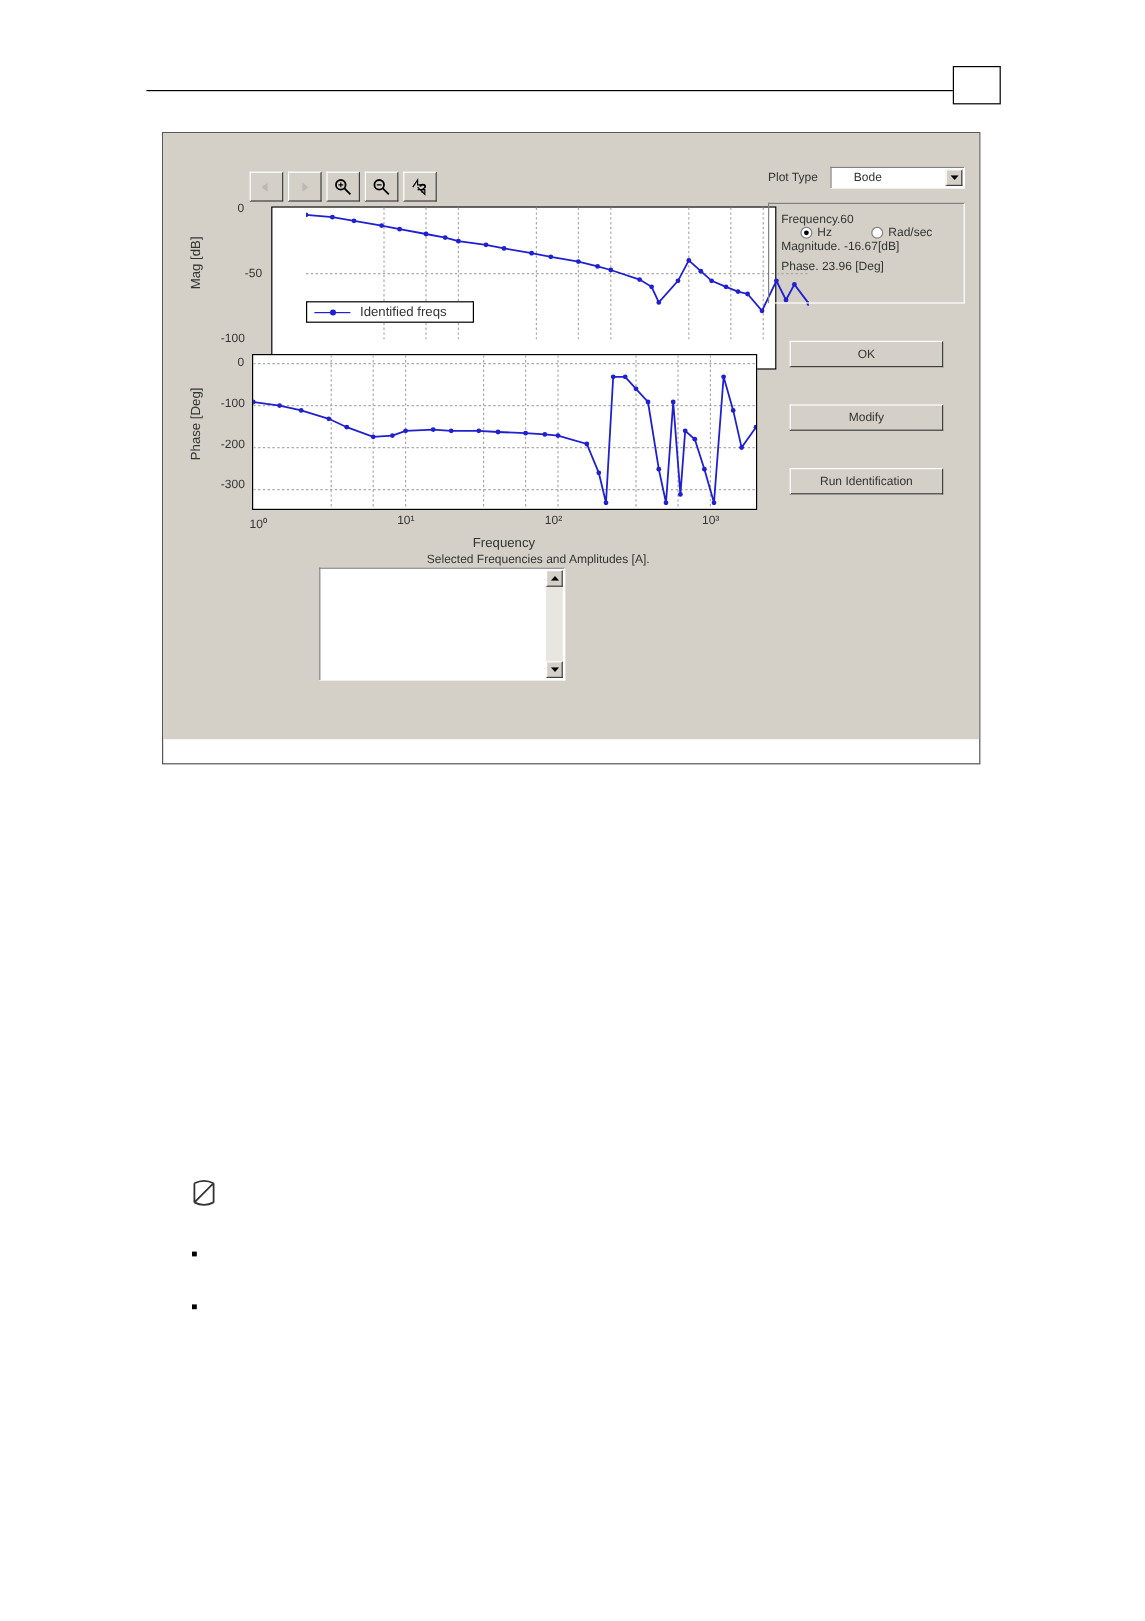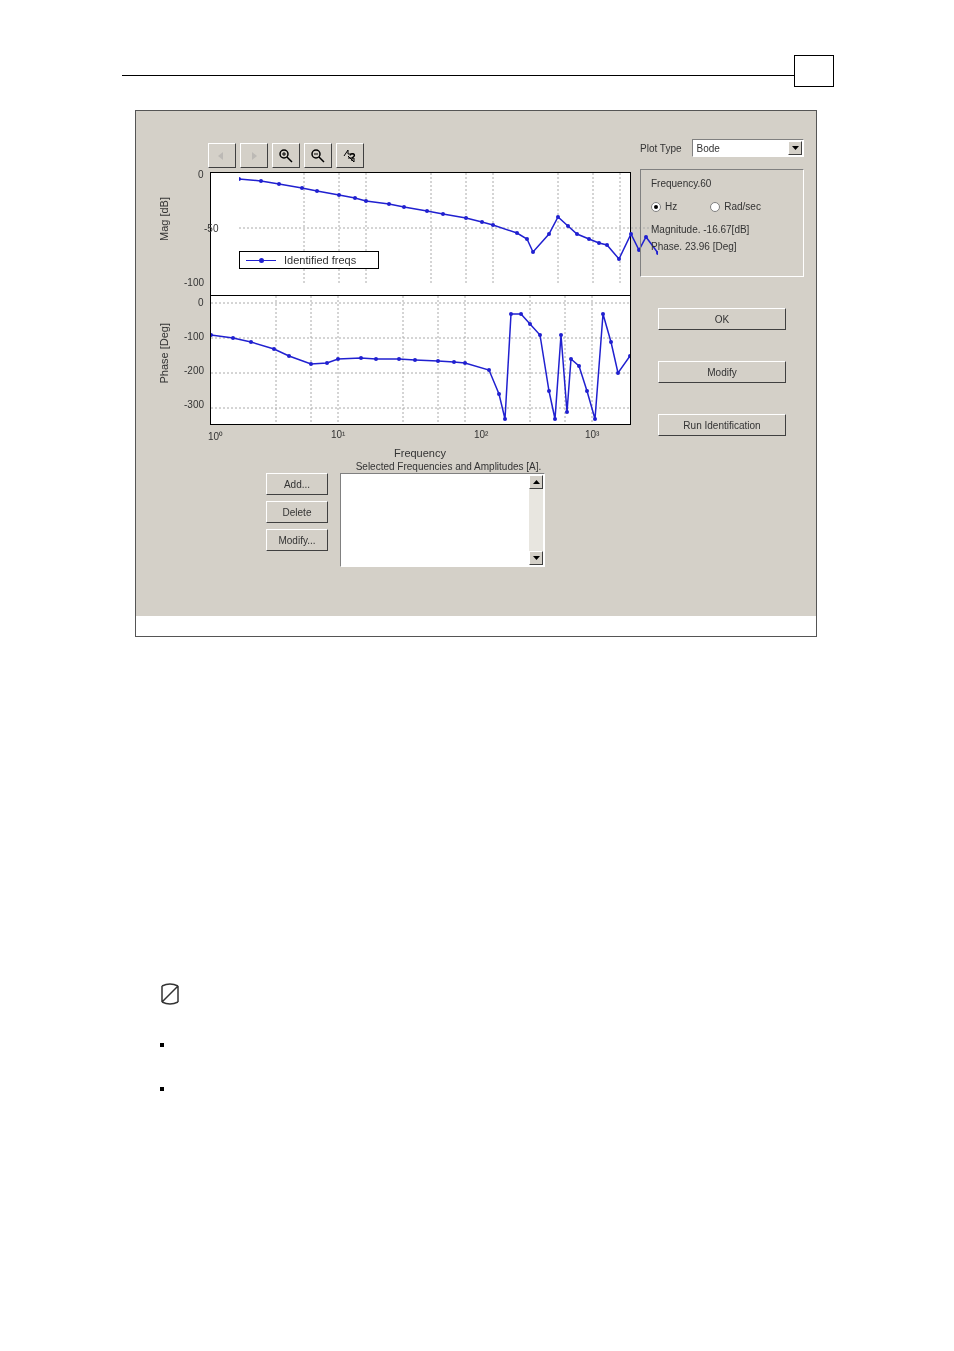--- a/index.html
+++ b/index.html
@@ -105,21 +105,21 @@
       top: 34px;
       left: 18px;
       width: 478px;
       height: 424px;
     }
     .chart {
       position: absolute;
       background: #fff;
       border: 1px solid #000;
     }
-    .chart.mag { top: 27px; left: 56px; width: 421px; height: 136px; padding-left: 28px; }
+    .chart.mag { top: 27px; left: 72px; width: 421px; height: 136px; padding-left: 28px; }
     .chart.phase { top: 150px; left: 56px; width: 421px; height: 130px; }
     .ylabel {
       position: absolute;
       writing-mode: vertical-rl;
       transform: rotate(180deg);
       font-size: 11px;
       color: #333;
     }
     .ylabel.mag { top: 52px; left: 4px; }
     .ylabel.phase { top: 178px; left: 4px; }
@@ -180,21 +180,21 @@
     .combo {
       flex: 1;
       height: 18px;
       background: #fff;
       border-top: 1px solid #808080;
       border-left: 1px solid #808080;
       border-right: 1px solid #fff;
       border-bottom: 1px solid #fff;
       display: flex;
       align-items: center;
-      padding-left: 4px;
+      padding-left: 19px;
       font-size: 10px;
       position: relative;
     }
     .combo .arrow {
       position: absolute;
       right: 1px; top: 1px;
       width: 14px; height: 14px;
       background: #d4d0c8;
       border-top: 1px solid #fff;
       border-left: 1px solid #fff;
@@ -208,21 +208,22 @@
       border: 1px solid #fff;
       border-top-color: #808080;
       border-left-color: #808080;
       padding: 8px 10px 24px;
       font-size: 10px;
       color: #333;
     }
     .radio-row {
       display: flex;
       gap: 33px;
-      margin: 12px 0;
+      margin: 0 0;
+      justify-content: center;
     }
     .radio {
       width: 10px; height: 10px;
       border-radius: 50%;
       background: #fff;
       border: 1px solid #808080;
       display: inline-flex;
       align-items: center;
       justify-content: center;
       margin-right: 4px;
@@ -488,21 +489,21 @@
           </g>
         </svg>
       </div>
       <div class="ticks" style="top:152px;left:44px">0</div>
       <div class="ticks" style="top:186px;left:30px">-100</div>
       <div class="ticks" style="top:220px;left:30px">-200</div>
       <div class="ticks" style="top:254px;left:30px">-300</div>
 
       <div class="ticks" style="top:284px;left:54px">10⁰</div>
       <div class="ticks" style="top:284px;left:177px">10¹</div>
-      <div class="ticks" style="top:284px;left:320px">10²</div>
+      <div class="ticks" style="top:284px;left:300px">10²</div>
       <div class="ticks" style="top:284px;left:431px">10³</div>
       <div class="xlabel-main">Frequency</div>
     </div>
 
     <div class="side-panel">
       <div class="plot-type-row">
         <span>Plot Type</span>
         <div class="combo">
           <span>Bode</span>
           <div class="arrow">
@@ -524,25 +525,20 @@
         <div style="margin-top:6px">Phase. 23.96 [Deg]</div>
       </div>
       <div class="big-btn">OK</div>
       <div class="big-btn">Modify</div>
       <div class="big-btn">Run Identification</div>
     </div>
 
     <div class="bottom-panel">
       <div class="bottom-title">Selected Frequencies and Amplitudes [A].</div>
       <div class="bottom-row">
-        <div class="btn-col">
-          <div class="small-btn">Add...</div>
-          <div class="small-btn">Delete</div>
-          <div class="small-btn">Modify...</div>
-        </div>
         <div class="listbox">
           <div class="scroll-track">
             <div class="scroll-btn">
               <svg width="7" height="4">
                   <path d="M0 4 L7 4 L3.5 0 Z" fill="#000"></path>
                 </svg>
             </div>
             <div class="scroll-btn down">
               <svg width="7" height="4">
                   <path d="M0 0 L7 0 L3.5 4 Z" fill="#000"></path>

